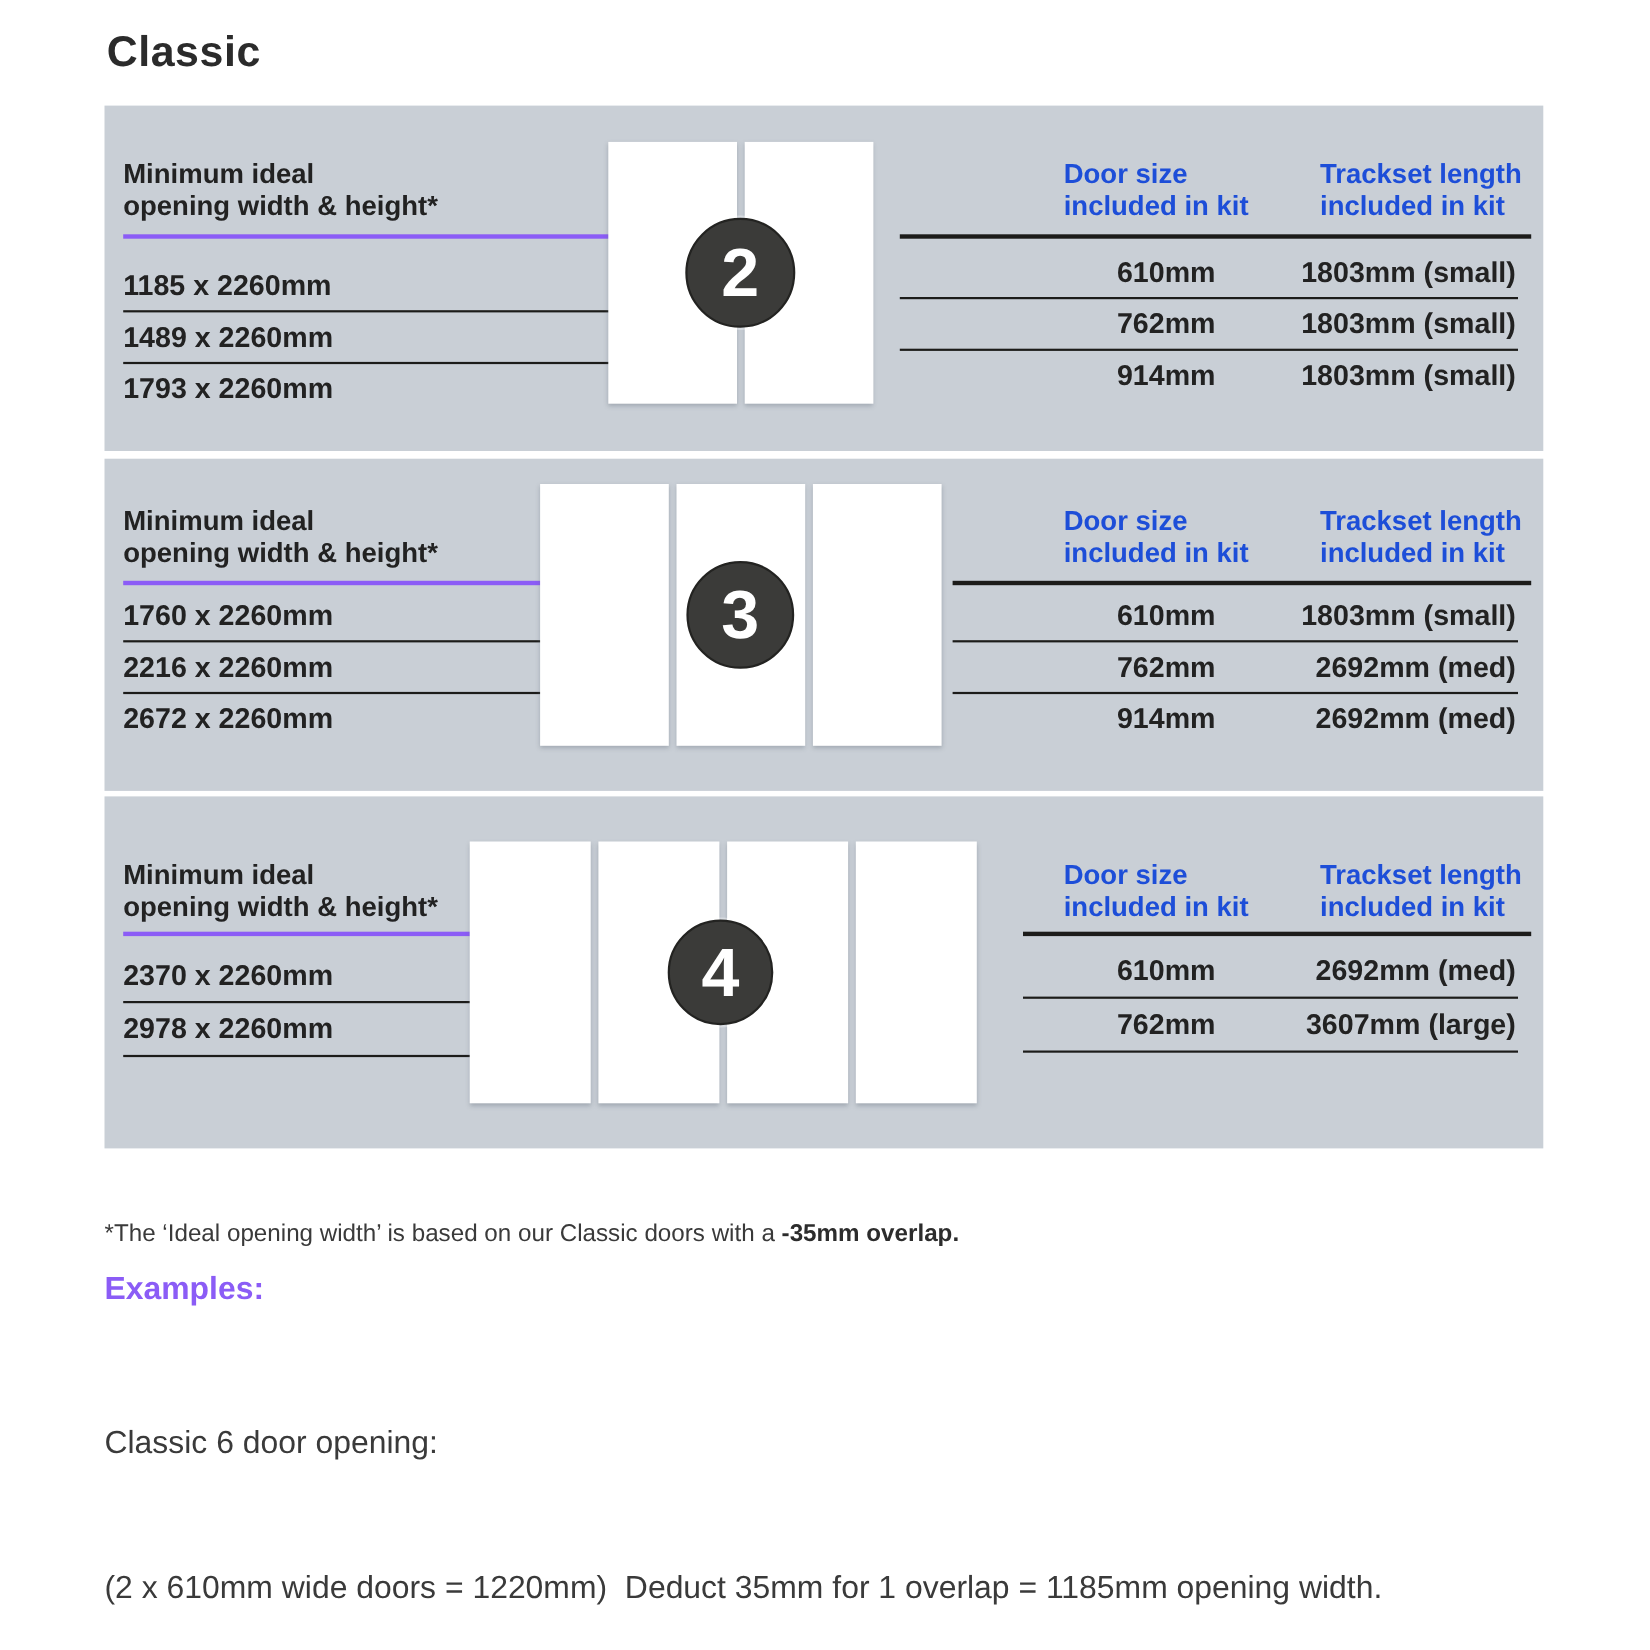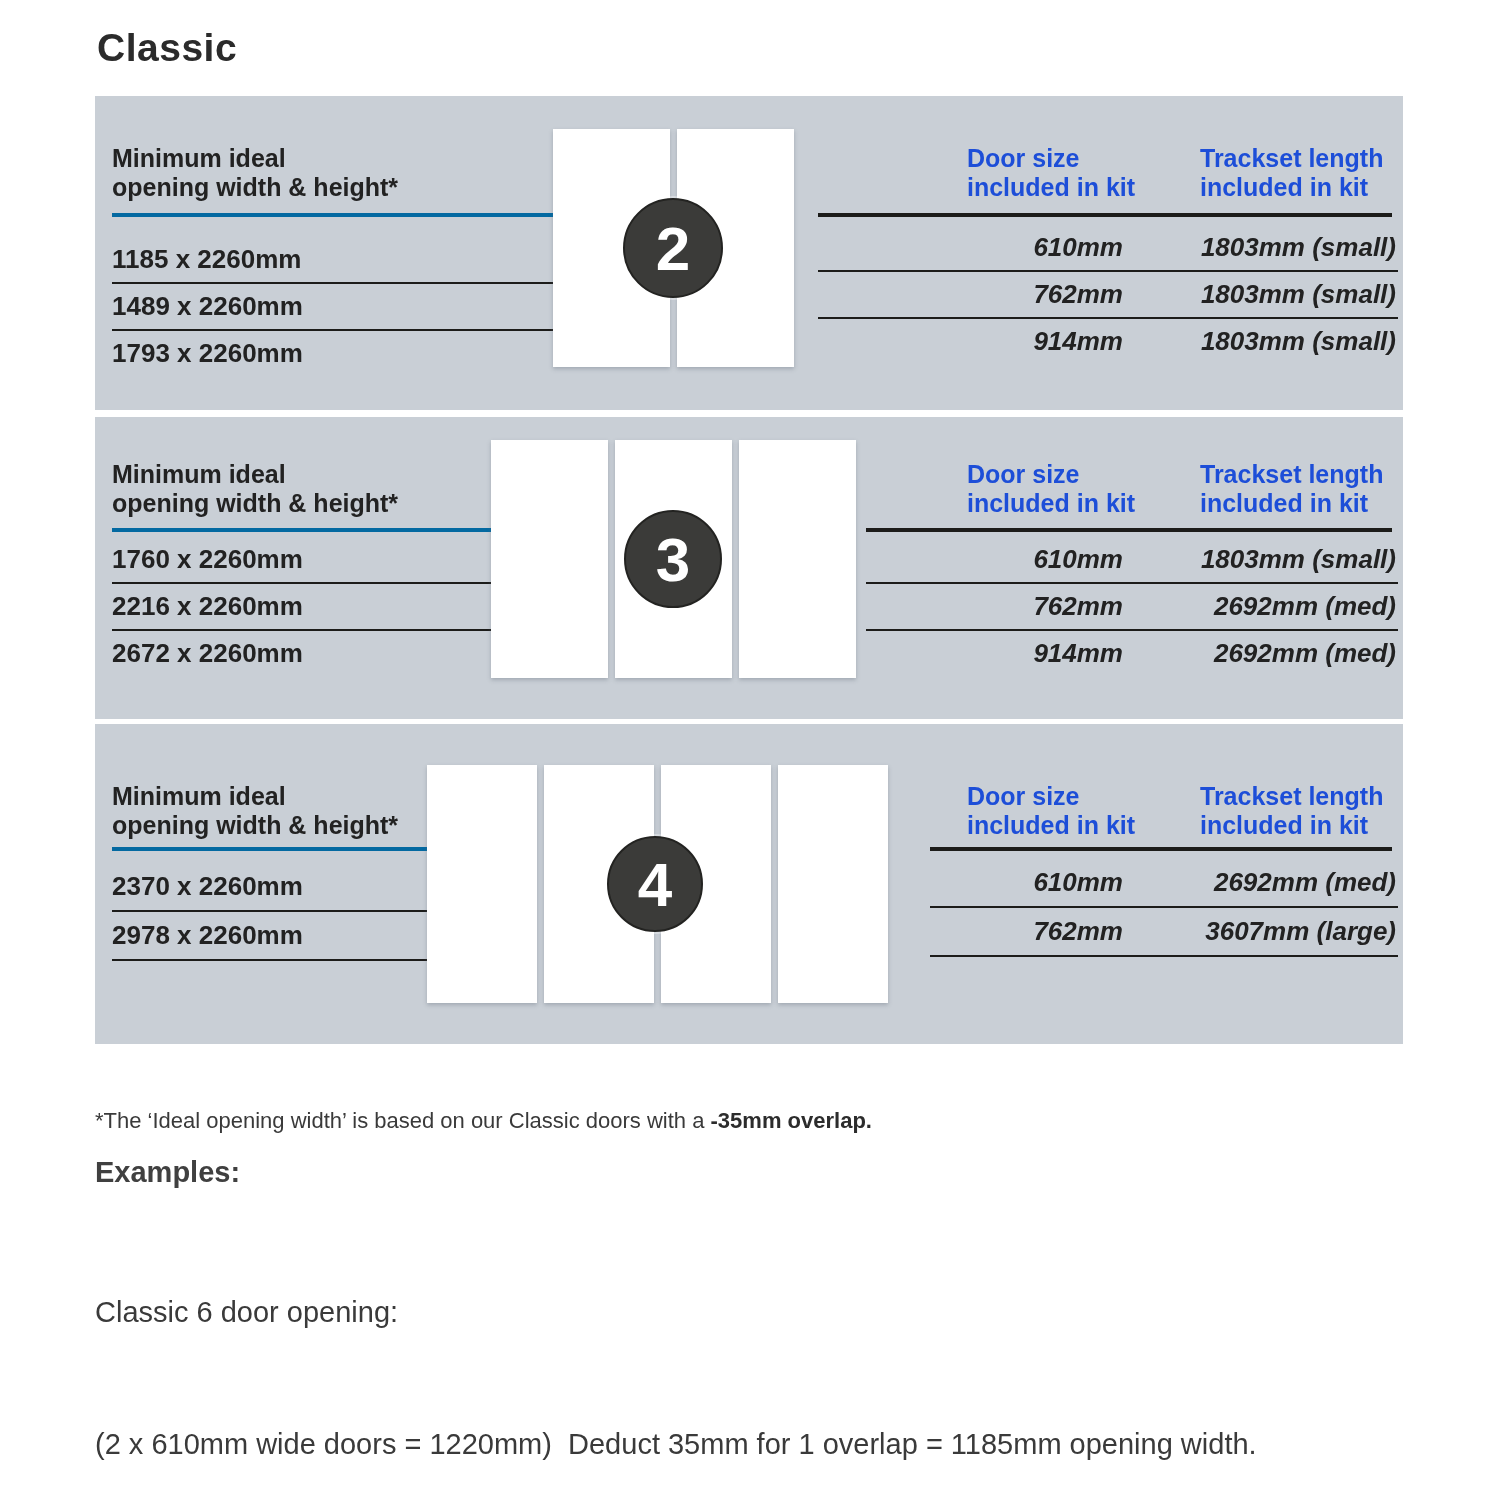--- a/index.html
+++ b/index.html
@@ -33,21 +33,21 @@
   .panel-2 { top: 417px; height: 302px; }
   .panel-3 { top: 724px; height: 320px; }
 
   
   .ltable { position: absolute; left: 17px; }
   .col-header {
     font-size: 25px;
     font-weight: bold;
     line-height: 29px;
     color: #222222;
-    border-bottom: 4px solid #0369a1;
+    border-bottom: 4px solid #8b5cf6;
   }
   .lrow, .rrow {
     box-sizing: border-box;
     height: 47px;
     line-height: 45px;
     font-size: 26px;
     font-weight: bold;
     color: #222222;
     border-bottom: 2px solid #1c1c1a;
   }
@@ -74,41 +74,41 @@
     justify-content: center;
     color: #ffffff;
     font-weight: bold;
     font-size: 62px;
     box-shadow: 0 0 0 2px rgba(255,255,255,0.35);
   }
 
   
   .rhead { position: absolute; font-size: 25px; font-weight: bold; line-height: 29px; color: #1d4ed8; }
   .rline { position: absolute; right: 11px; height: 4px; background: #1c1c1a; }
-  .rrows { position: absolute; right: 5px; font-style: italic; }
+  .rrows { position: absolute; right: 23px; }
   .rrow { position: relative; }
   .rrow .c1 { position: absolute; right: 275px; }
   .rrow .c2 { position: absolute; right: 2px; }
 
   
   .footnote {
     position: absolute;
     left: 95px;
     top: 1086px;
     font-size: 22px;
     color: #3a3a3a;
   }
   .footnote b { color: #2c2c2c; }
   .examples-heading {
     position: absolute;
     left: 95px;
     top: 1156px;
     font-size: 29px;
     font-weight: bold;
-    color: #404040;
+    color: #8b5cf6;
     margin: 0;
   }
   .example-lines {
     position: absolute;
     left: 95px;
     top: 1202px;
     font-size: 29px;
     line-height: 44px;
     color: #3a3a3a;
     white-space: pre-wrap;

